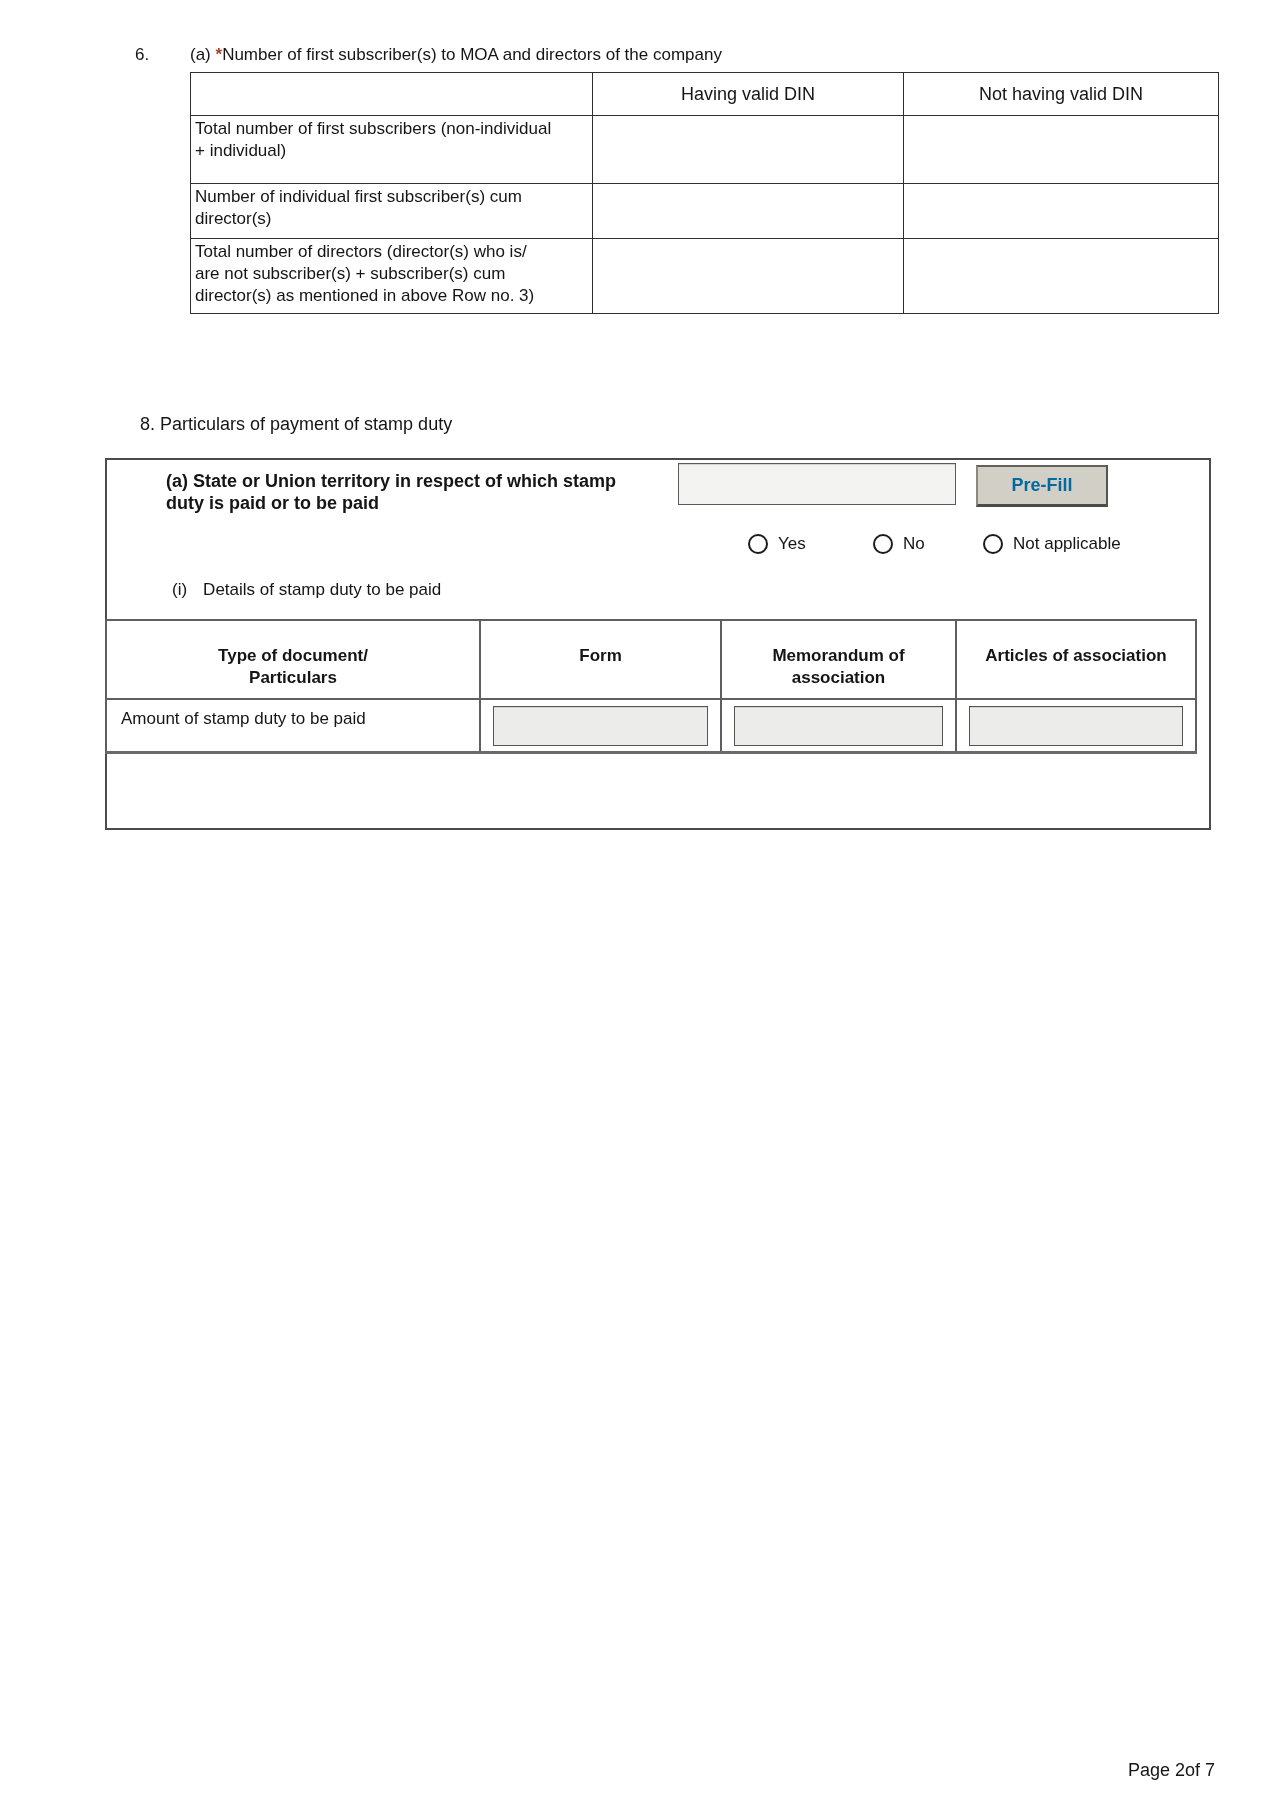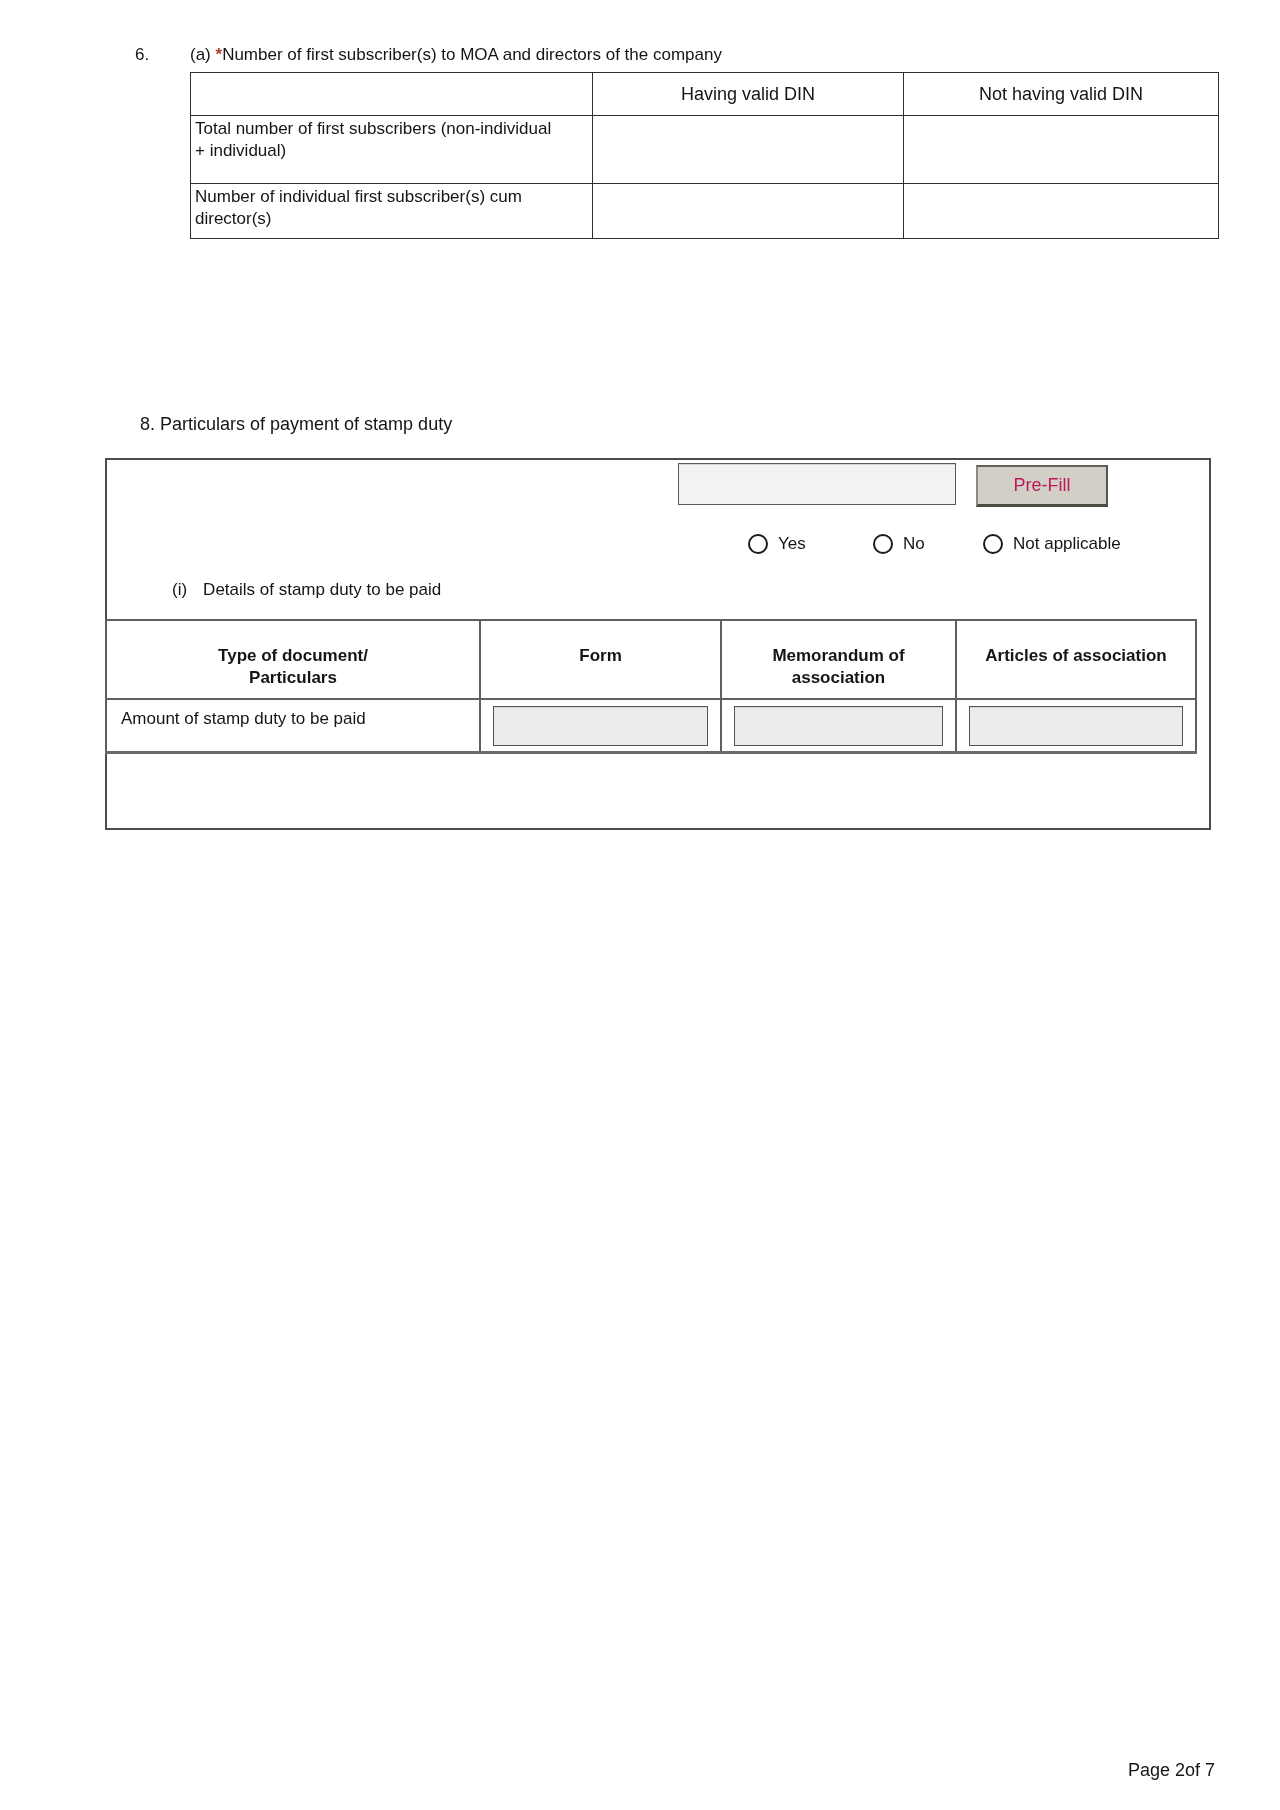--- a/index.html
+++ b/index.html
@@ -23,21 +23,21 @@
   .box{border:2px solid #4b4b4b;background:#ffffff;}
   .fieldA-label{font-weight:bold;font-size:18px;line-height:22px;width:480px;}
   .txtfield{
     background:#f3f3f1;border:1px solid #5a5a5a;
     box-shadow:inset 0 1px 0 rgba(0,0,0,0.12);
   }
   .prefill{
     background:var(--button_bg,#d2d0c6);
     border-top:2px solid #61615a;border-left:2px solid #8a8a80;
     border-right:2px solid #55544e;border-bottom:3px solid #4c4b45;
-    font-weight:normal;font-size:18px;color:#be185d;
+    font-weight:bold;font-size:18px;color:#0369a1;
     display:flex;align-items:center;justify-content:center;cursor:pointer;
   }
   .radio-item{display:inline-flex;align-items:center;cursor:pointer;}
   .radio-circle{
     display:inline-block;width:16px;height:16px;border:2px solid #1c1c1c;
     border-radius:50%;background:#fff;margin-right:10px;flex:0 0 auto;
   }
   .t8{border-collapse:collapse;table-layout:fixed;background:#fff;}
   .t8 td{border:2px solid #5f5f5f;vertical-align:top;padding:0;}
   .t8 tr.hrow td{font-weight:bold;text-align:center;padding-top:24px;line-height:22px;height:53px;}
@@ -74,27 +74,33 @@
     <tr style="height:68px;">
       <td class="lbl"><span>Total number of first subscribers (non-individual + individual)</span></td>
       <td></td>
       <td></td>
     </tr>
     <tr style="height:55px;">
       <td class="lbl"><span>Number of individual first subscriber(s) cum director(s)</span></td>
       <td></td>
       <td></td>
     </tr>
+    <tr style="height:75px;">
+      <td class="lbl"><span>Total number of directors (director(s) who is/ are not subscriber(s) + subscriber(s) cum director(s) as mentioned in above Row no. 3)</span></td>
+      <td></td>
+      <td></td>
+    </tr>
   </tbody>
     </table>
 
   <div class="abs s8title" style="left:140px;top:414px;">8. Particulars of payment of stamp duty</div>
 
   <div class="abs box" style="left:105px;top:458px;width:1102px;height:368px;">
 
+    <div class="abs fieldA-label" style="left:59px;top:10px;"><span>(a)</span> <span>State or Union territory in respect of which stamp duty is paid or to be paid</span></div>
     <div class="abs txtfield" style="left:571px;top:3px;width:276px;height:40px;" role="textbox"></div>
     <div class="abs prefill" style="left:869px;top:5px;width:128px;height:37px;" role="button">Pre-Fill</div>
 
 
     <div class="abs radio-item" style="left:641px;top:74px;" role="radio">
         <span class="radio-circle"></span>
         <span>Yes</span>
       </div>
     <div class="abs radio-item" style="left:766px;top:74px;" role="radio">
         <span class="radio-circle"></span>

